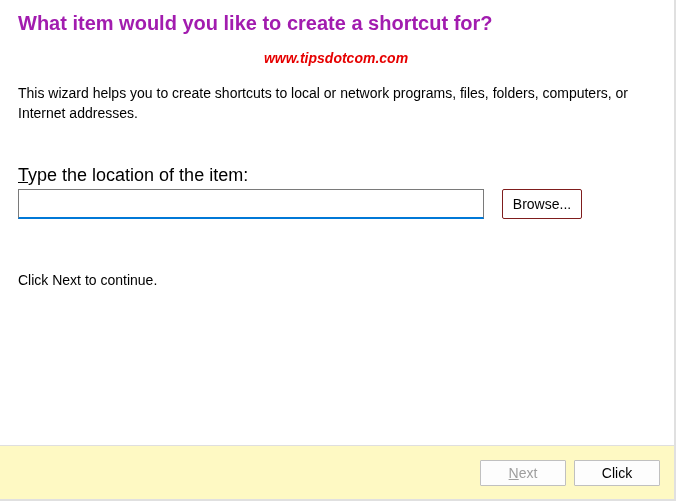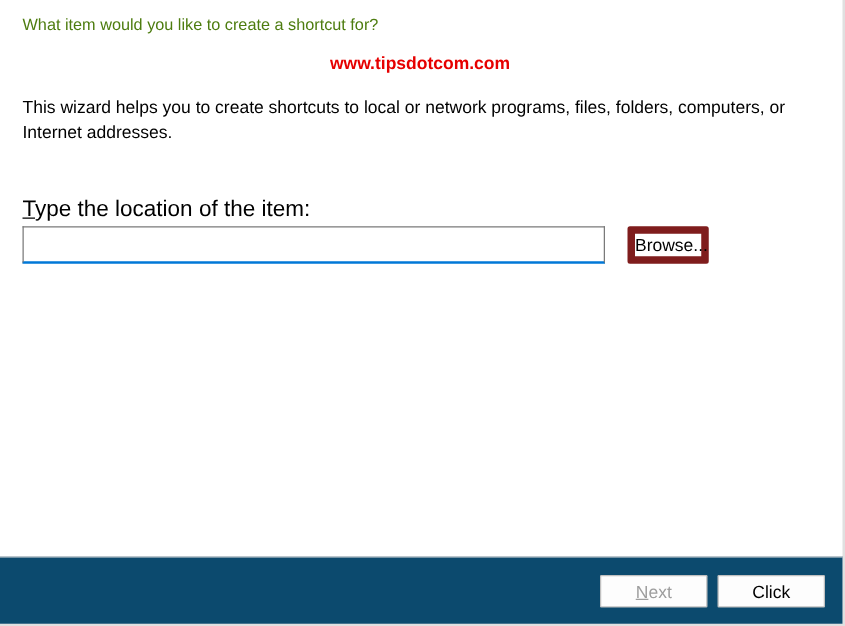--- a/index.html
+++ b/index.html
@@ -23,28 +23,29 @@
       display: flex;
       flex-direction: column;
       border-right: 2px solid #e0e0e0;
       border-bottom: 2px solid #e0e0e0;
     }
     .wizard-body {
       flex: 1;
       padding: 12px 20px 0 18px;
     }
     .wizard-title {
-      font-size: 13px;
-      font-weight: 400;
-      color: #4d7c0f;
+      font-size: 20px;
+      font-weight: 700;
+      color: #a21caf;
       margin-bottom: 15px;
     }
     .watermark {
       text-align: center;
       font-family: "Segoe UI", sans-serif;
+      font-style: italic;
       font-weight: bold;
       font-size: 14px;
       color: #e60000;
       margin-bottom: 18px;
     }
     .description {
       font-size: 14px;
       color: #000;
       line-height: 1.4;
       margin-bottom: 42px;
@@ -68,37 +69,37 @@
       height: 30px;
       border: 1px solid #7a7a7a;
       border-bottom: 2px solid #0078d7;
       padding: 4px 6px;
       font-size: 14px;
       font-family: inherit;
       outline: none;
       max-width: 466px;
     }
     .browse-button {
-      width: 65px;
+      width: 80px;
       height: 30px;
       background: #fff;
-      border: 6px solid #7f1d1d;
+      border: 1px solid #7f1d1d;
       font-size: 14px;
       font-family: inherit;
       cursor: pointer;
       color: #000;
       border-radius: 2px;
     }
     .continue-text {
       font-size: 14px;
       color: #000;
     }
     .wizard-footer {
       height: 54px;
-      background: #0c4a6e;
+      background: #fef9c3;
       border-top: 1px solid #dfdfdf;
       display: flex;
       justify-content: flex-end;
       align-items: center;
       padding-right: 14px;
       gap: 8px;
     }
     .footer-button {
       width: 86px;
       height: 26px;
@@ -126,18 +127,19 @@
 <div class="wizard-container">
   <div class="wizard-body">
     <h1 class="wizard-title">What item would you like to create a shortcut for?</h1>
     <div class="watermark">www.tipsdotcom.com</div>
     <p class="description">This wizard helps you to create shortcuts to local or network programs, files, folders, computers, or Internet addresses.</p>
     <div class="input-label"><span class="underline">T</span><span>ype the location of the item:</span></div>
     <div class="input-row">
       <input type="text" class="location-input" autofocus="" value="" style="">
       <button class="browse-button">Browse...</button>
     </div>
+    <p class="continue-text">Click Next to continue.</p>
   </div>
   <div class="wizard-footer">
     <button class="footer-button disabled" disabled=""><span class="underline">N</span><span>ext</span></button>
     <button class="footer-button enabled">Click</button>
   </div>
 </div>
 
 </body></html>

